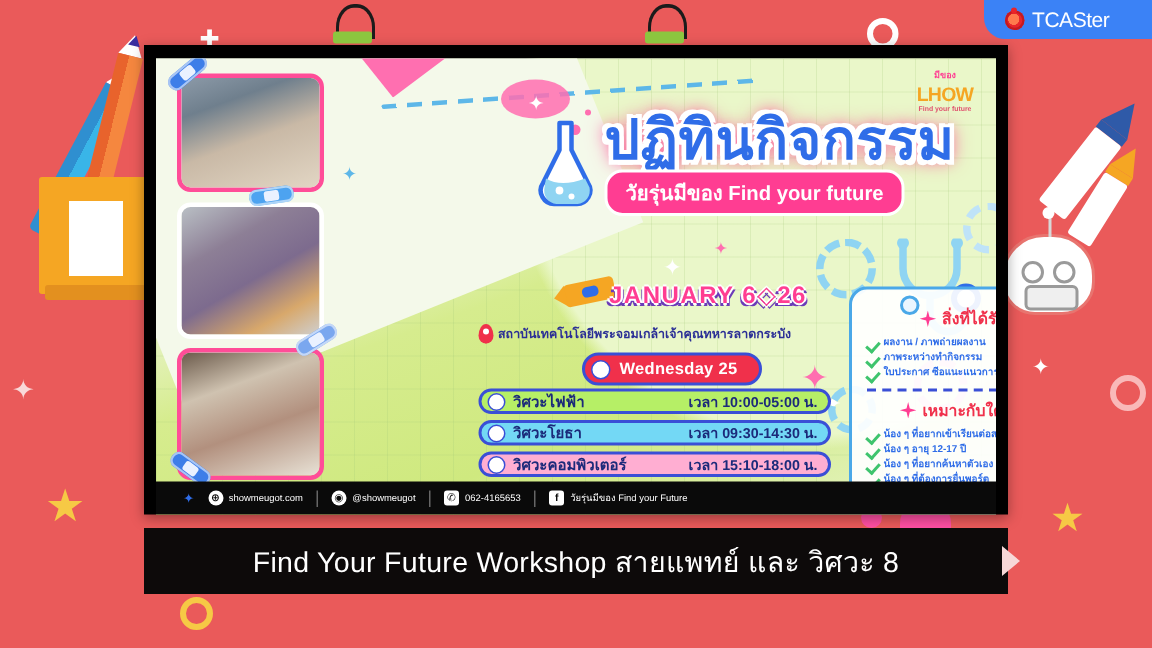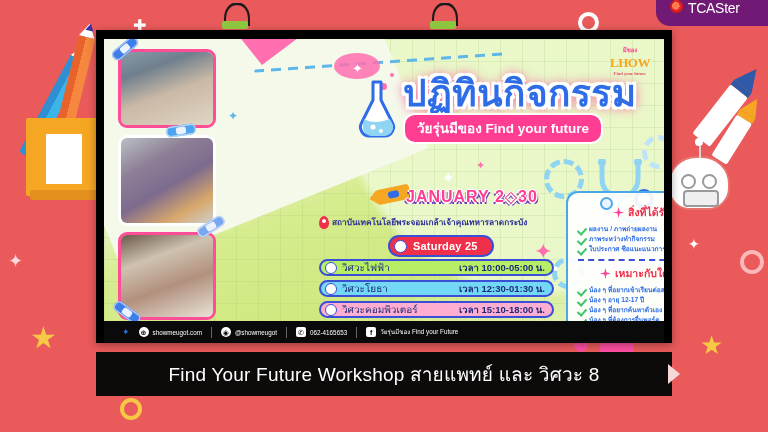--- a/index.html
+++ b/index.html
@@ -33,22 +33,22 @@
   
   .robot{position:absolute;}
   .robot .head{width:58px;height:50px;background:#fff;border:2px solid #e8746f;border-radius:28px 28px 22px 22px;position:relative;}
   .robot .eye{position:absolute;top:16px;width:11px;height:11px;border:2px solid #9a9a9a;border-radius:50%;background:#fff;}
   .robot .mouth{position:absolute;left:13px;top:32px;width:32px;height:13px;background:#efefef;border:2px solid #9a9a9a;border-radius:4px;}
   .robot .ant{position:absolute;left:50%;top:-13px;width:2px;height:13px;background:#d8d8d8;}
   .robot .antball{position:absolute;left:calc(50% - 4px);top:-20px;width:8px;height:8px;border-radius:50%;background:#fff;}
 
   
   .tcaster{
-    position:absolute;right:0;top:0;width:112px;height:26px;background:#701a75;
-    border-bottom-left-radius:14px;display:flex;align-items:flex-start;gap:5px;
+    position:absolute;right:0;top:0;width:112px;height:26px;background:#3b82f6;
+    border-bottom-left-radius:14px;display:flex;align-items:center;gap:5px;
     padding-left:14px;box-sizing:border-box;z-index:40;
   }
   .tcaster .mark{width:13px;height:13px;border-radius:50%;
     background:radial-gradient(circle at 45% 45%,#ff7a4d 0 36%,#e8252b 38% 100%);
     box-shadow:inset 0 0 0 1.5px #c41a20;position:relative;}
   .tcaster .mark:after{content:"";position:absolute;left:3.5px;top:-2px;width:4px;height:4px;border-radius:50%;background:#e8252b;}
   .tcaster .txt{font-size:14px;font-weight:bold;color:#fff;letter-spacing:-.3px;}
   .tcaster .txt span{font-weight:normal;}
 
   
@@ -145,21 +145,21 @@
   }
   .daybadge .knob{width:11px;height:11px;border-radius:50%;background:#fff;border:1.5px solid #3a4fd6;}
   .daybadge .t{font-size:11px;font-weight:bold;color:#fff;letter-spacing:.2px;}
 
   .rows{position:absolute;left:215px;top:220px;width:235px;z-index:6;}
   .row{
     height:17px;margin-bottom:4px;border:2px solid #3a4fd6;border-radius:10px;
     display:flex;align-items:center;padding:0 7px 0 4px;box-sizing:border-box;
   }
   .row .knob{width:10px;height:10px;border-radius:50%;background:#fff;border:1.5px solid #3a4fd6;flex:0 0 auto;}
-  .row .name{font-size:10px;font-weight:normal;color:#1b2a7a;margin-left:5px;white-space:nowrap;}
+  .row .name{font-size:10px;font-weight:bold;color:#1b2a7a;margin-left:5px;white-space:nowrap;}
   .row .time{font-size:9.5px;font-weight:bold;color:#1b2a7a;margin-left:auto;white-space:nowrap;}
 
   
   .infocard{
     position:absolute;left:462px;top:152px;width:152px;height:148px;z-index:6;
     background:rgba(255,255,255,.92);border:2.5px solid #4aa8e8;border-radius:12px;
     box-sizing:border-box;padding:11px 8px 6px 8px;
   }
   .infocard .punch{position:absolute;top:4px;width:9px;height:9px;border-radius:50%;
     background:#eaf6ff;border:2px solid #4aa8e8;}
@@ -167,21 +167,21 @@
   .spark{width:11px;height:11px;background:#ff3d92;
     clip-path:polygon(50% 0,60% 40%,100% 50%,60% 60%,50% 100%,40% 60%,0 50%,40% 40%);}
   .cardhead .t{font-size:10.5px;font-weight:bold;color:#f0304b;}
   .bullet{display:flex;align-items:flex-start;gap:3px;margin:0 0 1px 2px;}
   .check{flex:0 0 auto;width:8px;height:8px;position:relative;margin-top:1px;}
   .check:after{content:"";position:absolute;left:1px;top:0;width:4px;height:7px;
     border:solid #3ec46d;border-width:0 2px 2px 0;transform:rotate(42deg);}
   .bullet .t{font-size:6.6px;font-weight:bold;color:#2f6de8;line-height:1.35;}
   .divider{margin:5px 2px 4px;height:0;border-top:2px dashed #3a4fd6;}
 
-  .logo-lhow{position:absolute;right:8px;top:6px;width:52px;height:30px;z-index:7;text-align:center;font-family:Liberation Serif, serif;}
+  .logo-lhow{position:absolute;right:8px;top:6px;width:52px;height:30px;z-index:7;text-align:center;}
   .logo-lhow .l1{font-size:6px;color:#ff3d92;font-weight:bold;}
   .logo-lhow .l2{font-size:13px;color:#f5a623;font-weight:bold;letter-spacing:-.5px;}
   .logo-lhow .l3{font-size:4.6px;color:#e0536f;font-weight:bold;}
 
   .stetho{position:absolute;right:6px;top:120px;width:70px;height:80px;z-index:5;}
 
   
   .poster-bottom{
     position:absolute;left:0;bottom:0;width:100%;height:22px;background:#0a0a0a;
     display:flex;align-items:center;gap:0;padding-left:18px;box-sizing:border-box;z-index:9;
@@ -306,42 +306,42 @@
     <circle cx="19" cy="48" r="2.6" fill="#fff"></circle>
         <circle cx="27" cy="52" r="2" fill="#fff"></circle>
   </svg>
 
   <div class="headline">
     <div class="th">ปฏิทินกิจกรรม</div>
     <div class="subpill">วัยรุ่นมีของ Find your future</div>
   </div>
 
   <div class="crayon"></div>
-  <div class="january">JANUARY 2◇30</div>
+  <div class="january">JANUARY 6◇26</div>
 
   <div class="venue">
     <span class="pin"></span>
     <span class="t">สถาบันเทคโนโลยีพระจอมเกล้าเจ้าคุณทหารลาดกระบัง</span>
   </div>
 
   <div class="daybadge">
     <span class="knob"></span>
-    <span class="t">Saturday 25</span>
+    <span class="t">Wednesday 25</span>
   </div>
 
   <div class="rows">
     <div class="row" style="background:#b6ef66;">
       <span class="knob"></span>
       <span class="name">วิศวะไฟฟ้า</span>
       <span class="time">เวลา 10:00-05:00 น.</span>
     </div>
     <div class="row" style="background:#73d8f5;">
       <span class="knob"></span>
       <span class="name">วิศวะโยธา</span>
-      <span class="time">เวลา 12:30-01:30 น.</span>
+      <span class="time">เวลา 09:30-14:30 น.</span>
     </div>
     <div class="row" style="background:#ffaed2;text-align:center;">
       <span class="knob"></span>
       <span class="name">วิศวะคอมพิวเตอร์</span>
       <span class="time">เวลา 15:10-18:00 น.</span>
     </div>
     <div class="row" style="background:#fde89a;">
       <span class="knob"></span>
       <span class="name">แพทย์</span>
       <span class="time">เวลา 13:00-16:00 น.</span>

